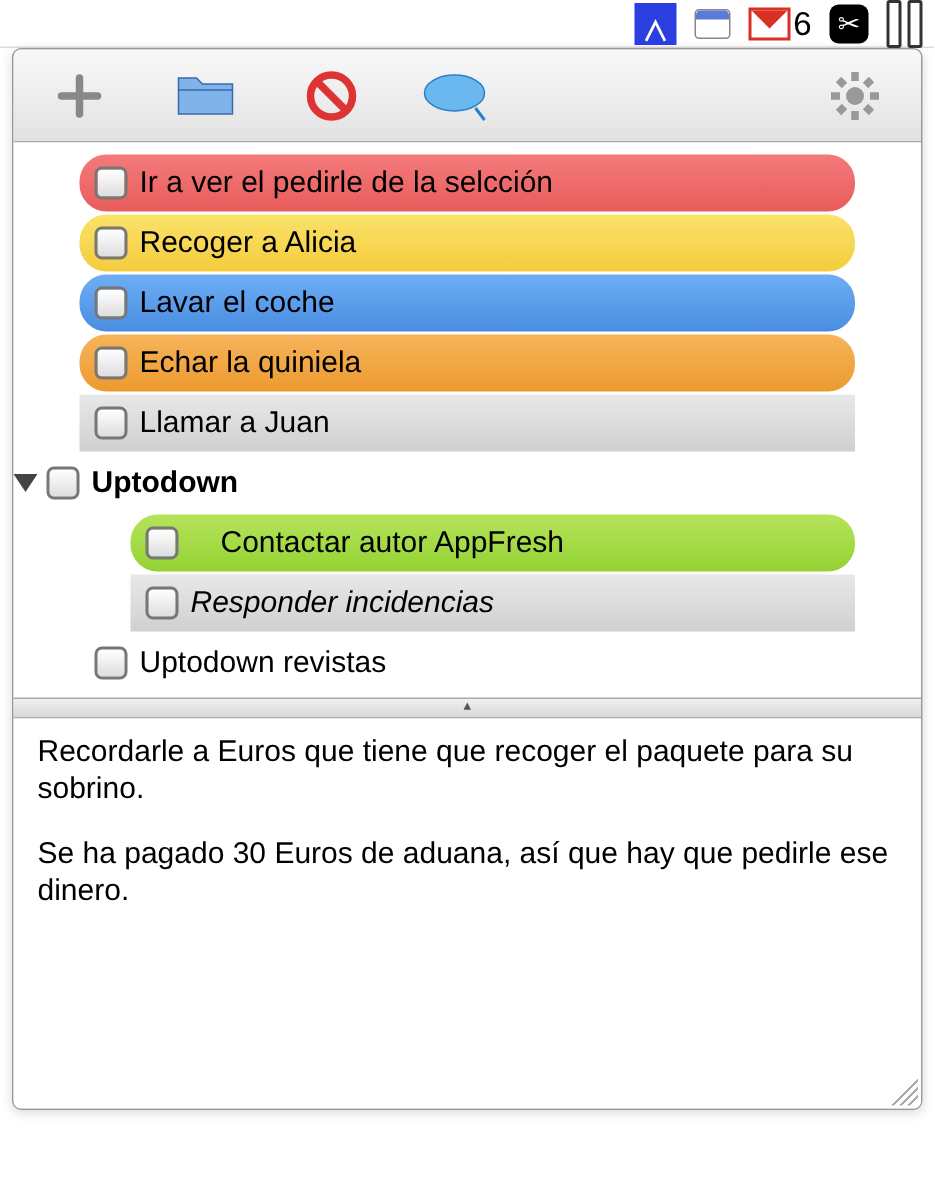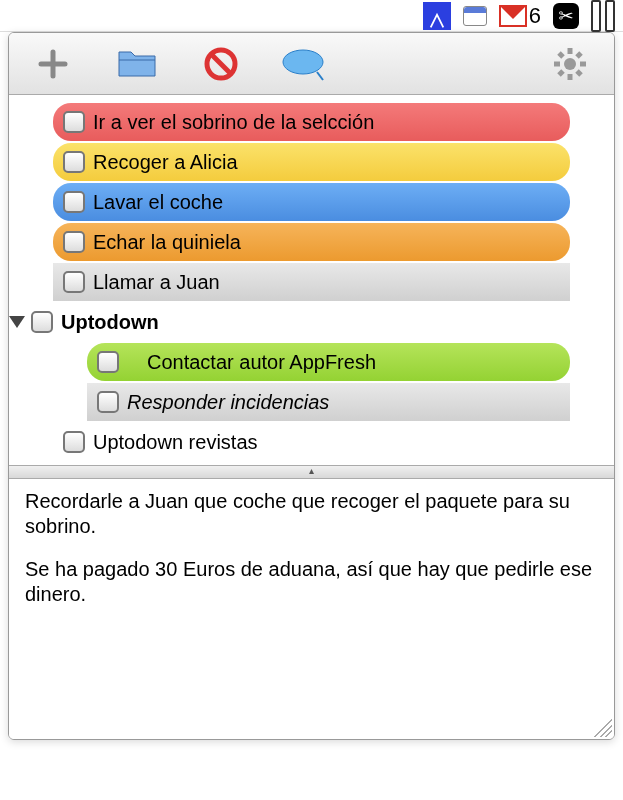--- a/index.html
+++ b/index.html
@@ -218,21 +218,21 @@
             <path d="M8 30 L12 26"></path>
             <path d="M26 12 L30 8"></path>
           </g>
         </svg>
     </div>
   </div>
 
   <div class="tasklist">
     <div class="task c-red">
       <span class="checkbox"></span>
-      <span class="label">Ir a ver el sobrino de la selcción</span>
+      <span class="label">Ir a ver el pedirle de la selcción</span>
     </div>
     <div class="task c-yellow">
       <span class="checkbox"></span>
       <span class="label">Recoger a Alicia</span>
     </div>
     <div class="task c-blue">
       <span class="checkbox"></span>
       <span class="label">Lavar el coche</span>
     </div>
     <div class="task c-orange">
@@ -260,18 +260,18 @@
 
     <div class="task plain">
       <span class="checkbox"></span>
       <span class="label">Uptodown revistas</span>
     </div>
   </div>
 
   <div class="splitter">▴</div>
 
   <div class="notes">
-    <p>Recordarle a Juan que coche que recoger el paquete para su sobrino.</p>
+    <p>Recordarle a Euros que tiene que recoger el paquete para su sobrino.</p>
     <p>Se ha pagado 30 Euros de aduana, así que hay que pedirle ese dinero.</p>
     <div class="resize-grip"></div>
   </div>
 
 </div>
 
 </body></html>

